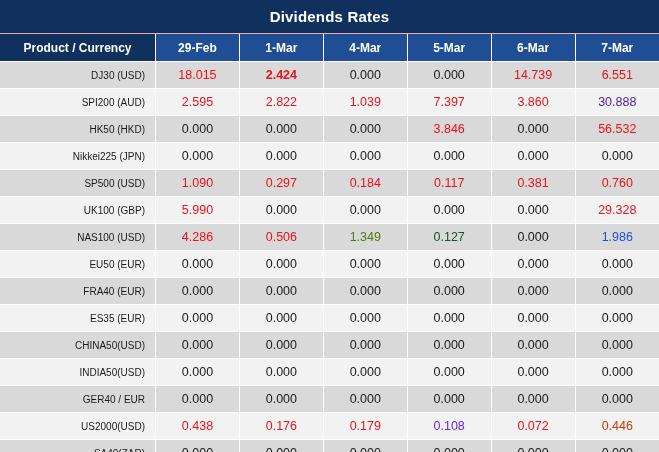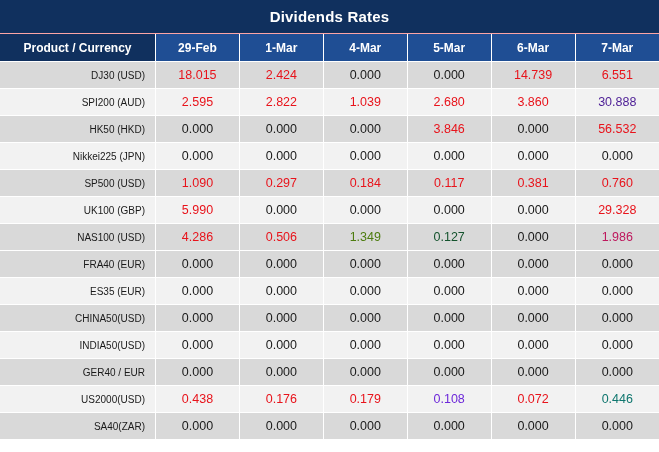--- a/index.html
+++ b/index.html
@@ -90,32 +90,32 @@
           <th>4-Mar</th>
           <th>5-Mar</th>
           <th>6-Mar</th>
           <th>7-Mar</th>
         </tr>
     </thead>
     <tbody id="body-rows">
         <tr class="odd">
           <td class="label">DJ30 (USD)</td>
           <td class="red" style="color: rgb(232, 19, 27);">18.015</td>
-          <td class="red" style="color: rgb(232, 19, 27);">2.424</td>
+          <td class="red" style="color: rgb(232, 19, 27); font-weight: bold;">2.424</td>
           <td>0.000</td>
           <td>0.000</td>
           <td class="red" style="color: rgb(232, 19, 27);">14.739</td>
           <td class="red" style="color: rgb(232, 19, 27);">6.551</td>
         </tr>
         <tr class="even">
           <td class="label">SPI200 (AUD)</td>
           <td class="red" style="color: rgb(232, 19, 27);">2.595</td>
           <td class="red" style="color: rgb(232, 19, 27);">2.822</td>
           <td class="red" style="color: rgb(232, 19, 27);">1.039</td>
-          <td class="red" style="color: rgb(232, 19, 27);">2.680</td>
+          <td class="red" style="color: rgb(232, 19, 27);">7.397</td>
           <td class="red" style="color: rgb(232, 19, 27);">3.860</td>
           <td class="red" style="color: #4c1d95;">30.888</td>
         </tr>
         <tr class="odd">
           <td class="label">HK50 (HKD)</td>
           <td>0.000</td>
           <td>0.000</td>
           <td>0.000</td>
           <td class="red" style="color: rgb(232, 19, 27);">3.846</td>
           <td>0.000</td>
@@ -148,21 +148,30 @@
           <td>0.000</td>
           <td class="red" style="color: rgb(232, 19, 27);">29.328</td>
         </tr>
         <tr class="odd">
           <td class="label">NAS100 (USD)</td>
           <td class="red" style="color: rgb(232, 19, 27);">4.286</td>
           <td class="red" style="color: rgb(232, 19, 27);">0.506</td>
           <td class="red" style="color: #4d7c0f;">1.349</td>
           <td class="red" style="color: #14532d; margin-left: 20px;">0.127</td>
           <td>0.000</td>
-          <td class="red" style="color: #be185d;">1.986</td>
+          <td class="red" style="color: #1d4ed8;">1.986</td>
+        </tr>
+        <tr class="even">
+          <td class="label">EU50 (EUR)</td>
+          <td>0.000</td>
+          <td>0.000</td>
+          <td>0.000</td>
+          <td>0.000</td>
+          <td>0.000</td>
+          <td>0.000</td>
         </tr>
         <tr class="odd">
           <td class="label">FRA40 (EUR)</td>
           <td>0.000</td>
           <td>0.000</td>
           <td>0.000</td>
           <td>0.000</td>
           <td>0.000</td>
           <td>0.000</td>
         </tr>
@@ -202,21 +211,21 @@
           <td>0.000</td>
           <td>0.000</td>
         </tr>
         <tr class="even">
           <td class="label">US2000(USD)</td>
           <td class="red" style="color: rgb(232, 19, 27);">0.438</td>
           <td class="red" style="color: rgb(232, 19, 27);">0.176</td>
           <td class="red" style="color: rgb(232, 19, 27);">0.179</td>
           <td class="red" style="color: #6d28d9; margin-top: 20px;">0.108</td>
           <td class="red" style="color: rgb(232, 19, 27);">0.072</td>
-          <td class="red" style="color: #0f766e;">0.446</td>
+          <td class="red" style="color: #c2410c;">0.446</td>
         </tr>
         <tr class="odd">
           <td class="label">SA40(ZAR)</td>
           <td>0.000</td>
           <td>0.000</td>
           <td>0.000</td>
           <td>0.000</td>
           <td>0.000</td>
           <td>0.000</td>
         </tr>

